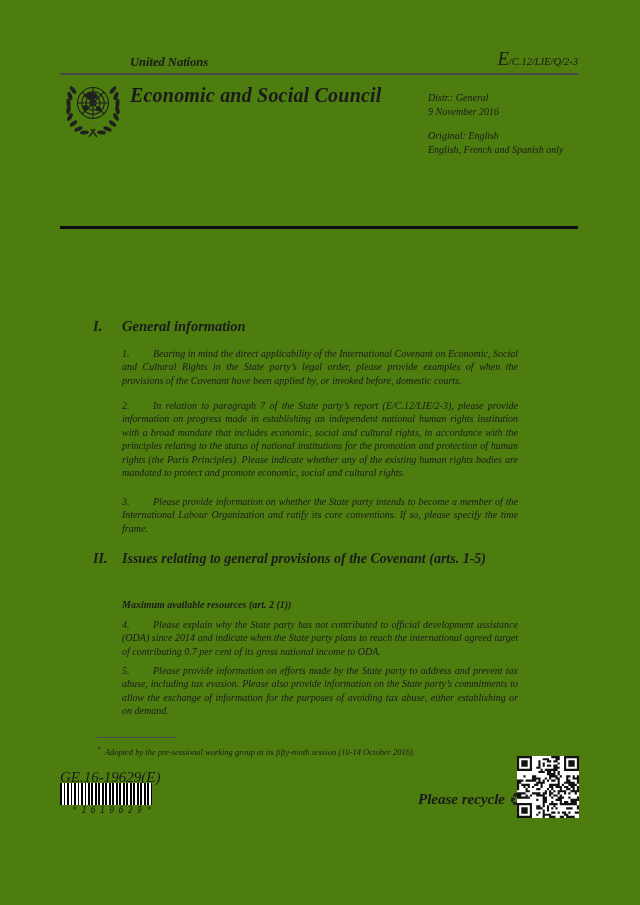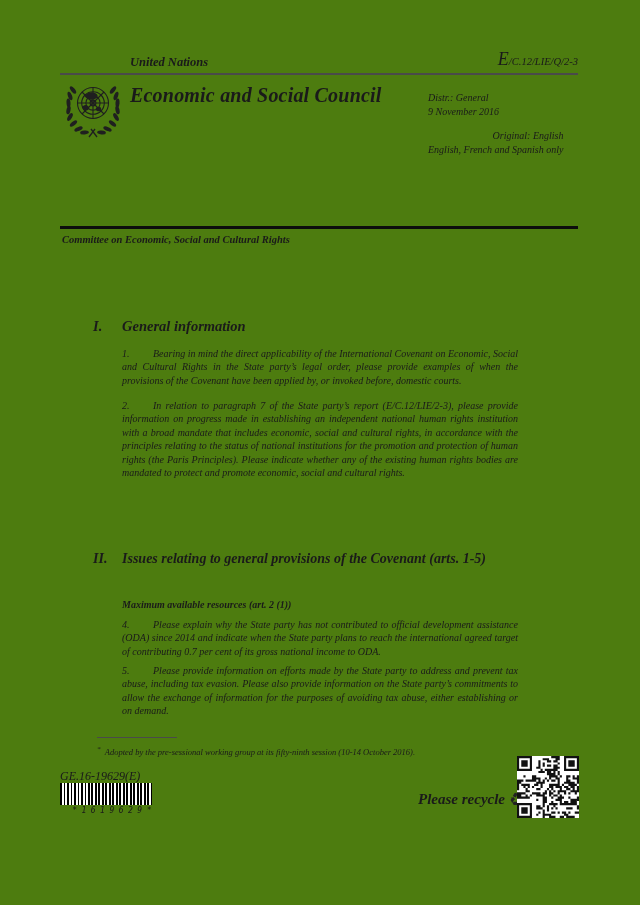--- a/index.html
+++ b/index.html
@@ -11,41 +11,41 @@
   .abs{position:absolute;}
   
   .org-name{left:130px;top:55px;font-size:12.5px;font-weight:bold;}
   .doc-symbol{right:62px;top:49px;display:flex;align-items:baseline;}
   .doc-symbol .big-e{font-size:18px;}
   .doc-symbol .rest{font-size:10.5px;}
   .rule-top{left:60px;top:73px;width:518px;height:2px;background:#4a4a4a;}
   .emblem{left:61px;top:77px;width:64px;height:64px;}
   .council-title{left:130px;top:84px;font-size:20px;font-weight:bold;letter-spacing:.2px;}
   .distr-block{left:428px;top:91px;font-size:10px;line-height:14px;}
-  .distr-block .group2{margin-top:10px;text-align:right;}
+  .distr-block .group2{margin-top:10px;}
   .rule-mid{left:60px;top:226px;width:518px;height:2.5px;background:#0d0d0d;}
   
   .committee{left:62px;top:234px;font-size:10.5px;font-weight:bold;}
   .doc-title{left:122px;top:262px;width:395px;font-size:13.5px;font-weight:bold;line-height:17.5px;}
   .doc-title sup{font-size:8px;}
   .sec-head{display:flex;font-weight:bold;}
   .sec1{left:93px;top:318px;font-size:14.5px;}
   .sec2{left:93px;top:549px;font-size:14px;width:435px;line-height:20px;}
   .sec-head .numeral{width:29px;flex:0 0 29px;}
   .sec2 .sec-title{width:406px;}
   .para{left:122px;width:396px;font-size:10px;line-height:13.4px;text-align:justify;}
   .p1{top:347px;} .p2{top:399px;} .p3{top:495px;} .p4{top:618px;} .p5{top:664px;}
   .para .pnum{display:inline-block;width:31px;}
   .subhead{left:122px;top:599px;font-size:10px;font-weight:bold;}
   
   .footnote-block{left:97px;top:737px;width:420px;font-size:8.5px;line-height:10.5px;}
   .footnote-rule{width:80px;height:1px;background:#4a4a4a;margin-bottom:6px;}
   .footnote-row{padding-left:13px;text-indent:-13px;}
   .footnote-row sup{font-size:7px;}
-  .ge-number{left:60px;top:769px;font-size:12px;}
+  .ge-number{left:60px;top:769px;font-size:15px;}
   .barcode{
     left:60px;top:783px;width:92px;height:22px;background-color:#fff;
     background-image:
       repeating-linear-gradient(90deg,#000 0 1.5px,#fff 1.5px 3.5px),
       repeating-linear-gradient(90deg,#000 0 2px,#fff 2px 7px);
     background-blend-mode:multiply;
   }
   .barcode-text{
     left:60px;top:806px;width:96px;font-family:"DejaVu Sans Mono",monospace;
     font-size:8px;letter-spacing:4.5px;text-align:right;
@@ -111,32 +111,32 @@
       <div>9 November 2016</div>
     </div>
     <div class="group2">
       <div>Original: English</div>
       <div>English, French and Spanish only</div>
     </div>
   </div>
 
   <div class="abs rule-mid"></div>
 
-  <div class="abs committee">Committee on Economic, Social and Cultural Rights</div>
 
 
   <div class="abs sec-head sec1">
     <span class="numeral">I.</span>
     <span class="sec-title">General information</span>
   </div>
 
   <div class="abs para p1"><span class="pnum">1.</span><span>Bearing in mind the direct applicability of the International Covenant on Economic, Social and Cultural Rights in the State party’s legal order, please provide examples of when the provisions of the Covenant have been applied by, or invoked before, domestic courts.</span></div>
 
   <div class="abs para p2"><span class="pnum">2.</span><span>In relation to paragraph 7 of the State party’s report (E/C.12/LIE/2-3), please provide information on progress made in establishing an independent national human rights institution with a broad mandate that includes economic, social and cultural rights, in accordance with the principles relating to the status of national institutions for the promotion and protection of human rights (the Paris Principles). Please indicate whether any of the existing human rights bodies are mandated to protect and promote economic, social and cultural rights.</span></div>
 
+  <div class="abs para p3"><span class="pnum">3.</span><span>Please provide information on whether the State party intends to become a member of the International Labour Organization and ratify its core conventions. If so, please specify the time frame.</span></div>
 
   <div class="abs sec-head sec2">
     <span class="numeral">II.</span>
     <span class="sec-title">Issues relating to general provisions of the Covenant (arts. 1-5)</span>
   </div>
 
   <div class="abs subhead">Maximum available resources (art. 2 (1))</div>
 
   <div class="abs para p4"><span class="pnum">4.</span><span>Please explain why the State party has not contributed to official development assistance (ODA) since 2014 and indicate when the State party plans to reach the international agreed target of contributing 0.7 per cent of its gross national income to ODA.</span></div>
 

